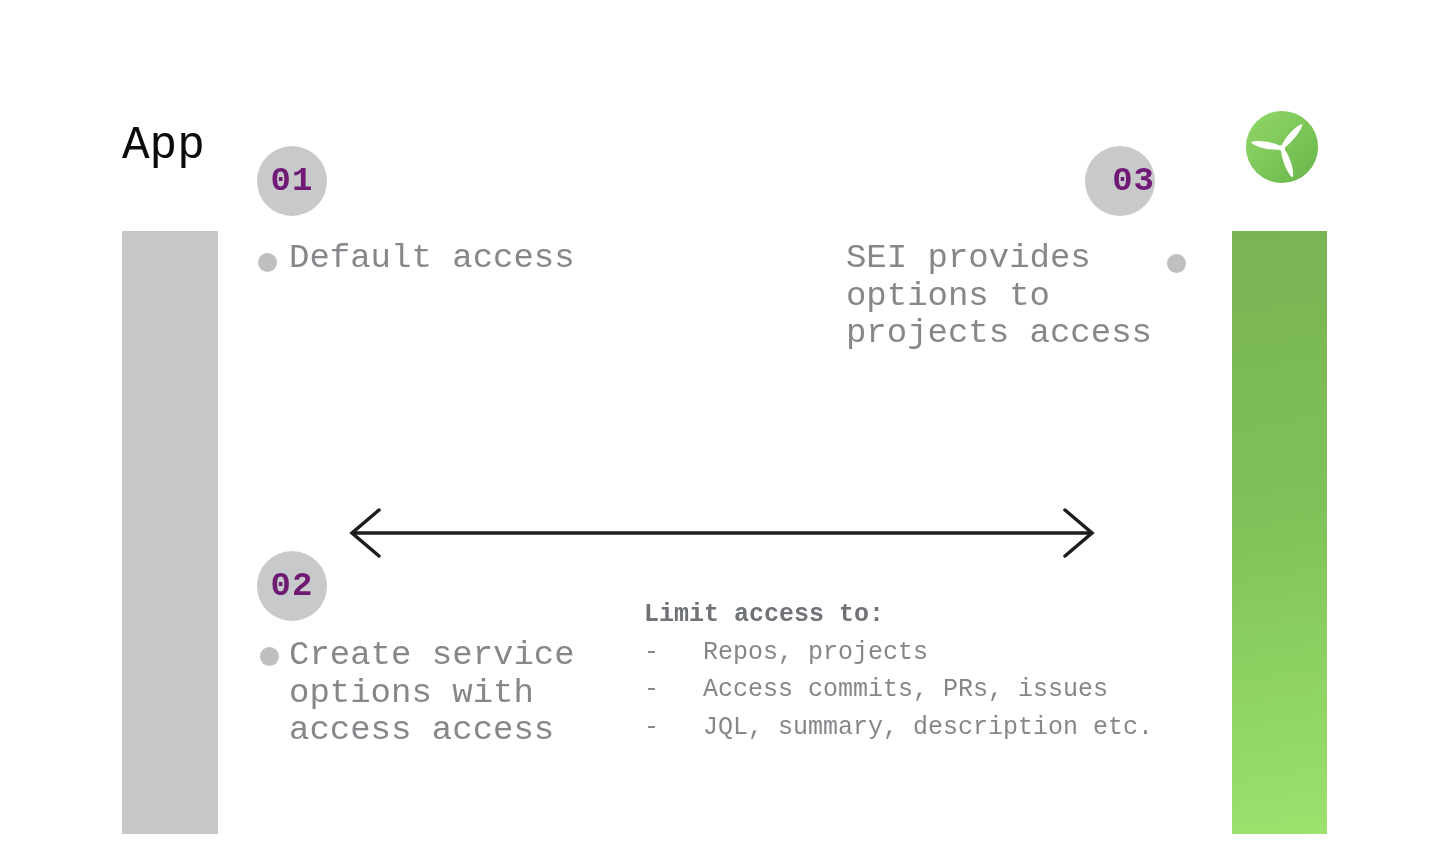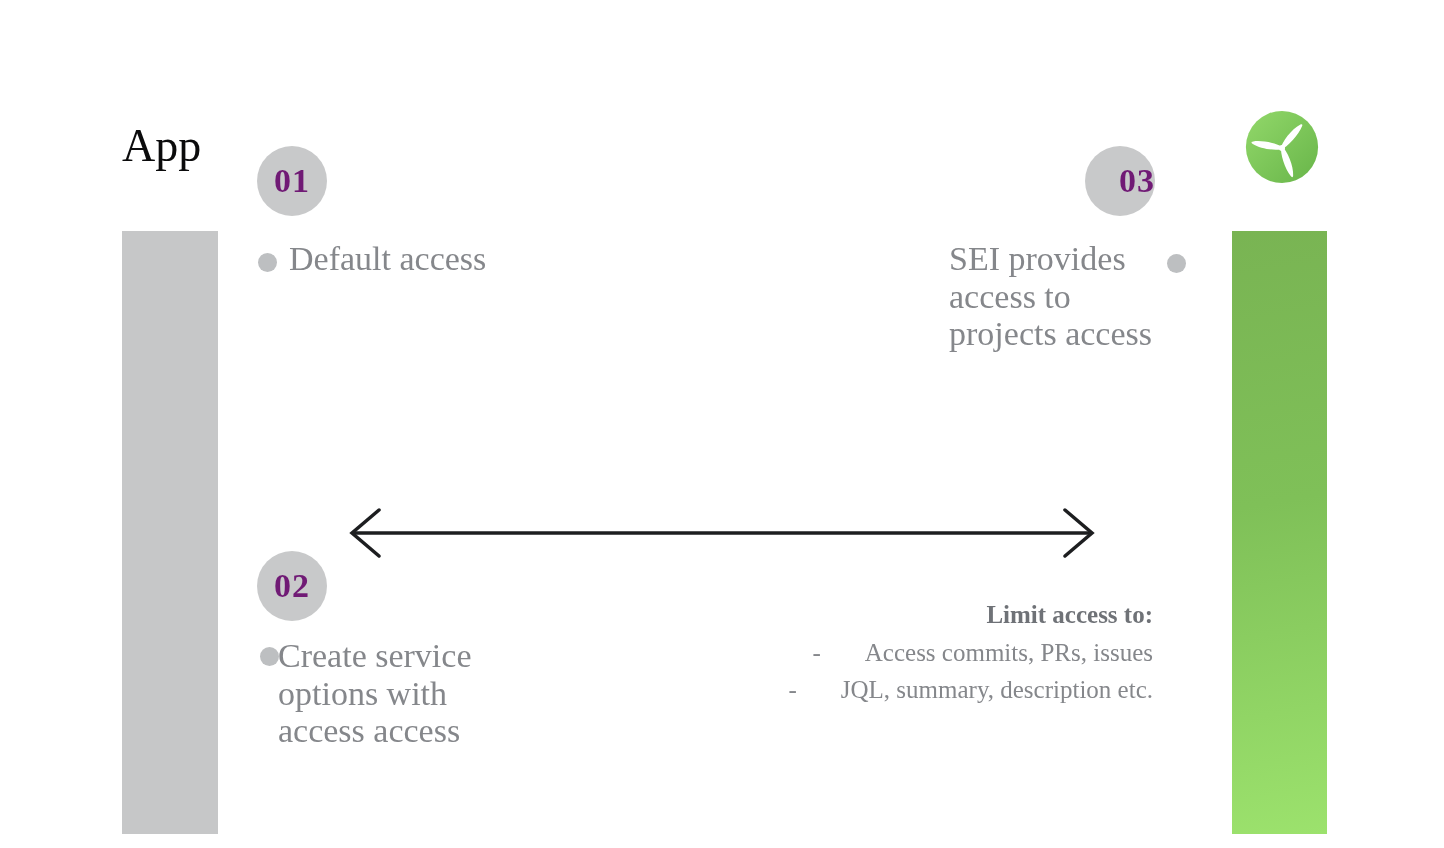--- a/index.html
+++ b/index.html
@@ -1,50 +1,50 @@
 <!DOCTYPE html>
 <html><head>
 <meta charset="utf-8">
 <style>
   * { margin:0; padding:0; box-sizing:border-box; }
   html,body { background:#ffffff; }
   .canvas {
     position:relative; width:1444px; height:848px; background:#ffffff;
-    font-family:Liberation Serif, serif; overflow:hidden;
+    font-family:Liberation Mono, monospace; overflow:hidden;
   }
   .app-title {
     position:absolute; left:122px; top:120px;
     font-size:46px; line-height:1.15; font-weight:400; color:#0b0b0c;
   }
   .bar { position:absolute; top:231px; height:603px; }
   .bar-left  { left:122px;  width:96px; background:#c6c7c8; }
   .bar-right { left:1232px; width:95px;
     background:linear-gradient(170deg,#79b453 0%,#7fc058 45%,#9ce26d 100%); }
   .logo { position:absolute; left:1244px; top:109px; width:76px; height:76px; }
   .step-badge {
     position:absolute; width:70px; height:70px; border-radius:50%;
     background:#c8c9ca; display:flex; align-items:center; justify-content:center;
     color:#701a75; font-size:34px; font-weight:700; letter-spacing:1px;
   }
   .badge-01 { left:257px;  top:146px; }
   .badge-02 { left:257px;  top:551px; }
   .badge-03 { left:1085px; top:146px;justify-content:flex-end; }
   .note { position:absolute; font-size:34px; line-height:37.5px; color:#85878b; }
   .note-01 { left:289px; top:240px; text-align:left; }
-  .note-02 { left:278px; top:637px; text-align:left; }
+  .note-02 { left:289px; top:637px; text-align:left; }
   .note-03 { right:292px; top:240px; text-align:left; }
   .bullet {
     position:absolute; width:19px; height:19px; border-radius:50%; background:#bdbfc1;
   }
   .bullet-01 { left:258px;  top:253px; }
   .bullet-02 { left:260px;  top:647px; }
   .bullet-03 { left:1167px; top:254px; }
   .arrow-svg { position:absolute; left:342px; top:504px; }
   .limit-block {
-    position:absolute; right:291px; top:596px; text-align:right;
+    position:absolute; right:291px; top:596px; text-align:left;
     font-size:25px; line-height:37.5px; color:#85878b;
   }
   .limit-heading { font-weight:700; color:#6f7277; }
   .dash { display:inline-block; margin-right:44px; }
 </style>
 </head>
 <body>
 
 <div class="canvas">
 
@@ -90,33 +90,36 @@
   </div>
 
   <div class="note note-02">
     <div>Create service</div>
     <div>options with</div>
     <div>access access</div>
   </div>
 
   <div class="note note-03">
     <div>SEI provides</div>
-    <div>access to</div>
+    <div>options to</div>
     <div>projects access</div>
   </div>
 
   <svg class="arrow-svg" width="760" height="58" viewBox="0 0 760 58" aria-hidden="true">
     <line x1="10" y1="29" x2="750" y2="29" stroke="#1d1e20" stroke-width="3.5"></line>
     <polyline points="37,6 10,29 37,52" fill="none" stroke="#1d1e20" stroke-width="3.5" stroke-linecap="round"></polyline>
     <polyline points="723,6 750,29 723,52" fill="none" stroke="#1d1e20" stroke-width="3.5" stroke-linecap="round"></polyline>
   </svg>
 
   <div class="limit-block">
     <div class="limit-heading">Limit access to:</div>
     <div class="limit-item">
+      <span class="dash">-</span><span>Repos, projects</span>
+    </div>
+    <div class="limit-item">
       <span class="dash">-</span><span>Access commits, PRs, issues</span>
     </div>
     <div class="limit-item">
       <span class="dash">-</span><span>JQL, summary, description etc.</span>
     </div>
   </div>
 
 </div>
 
 </body></html>

